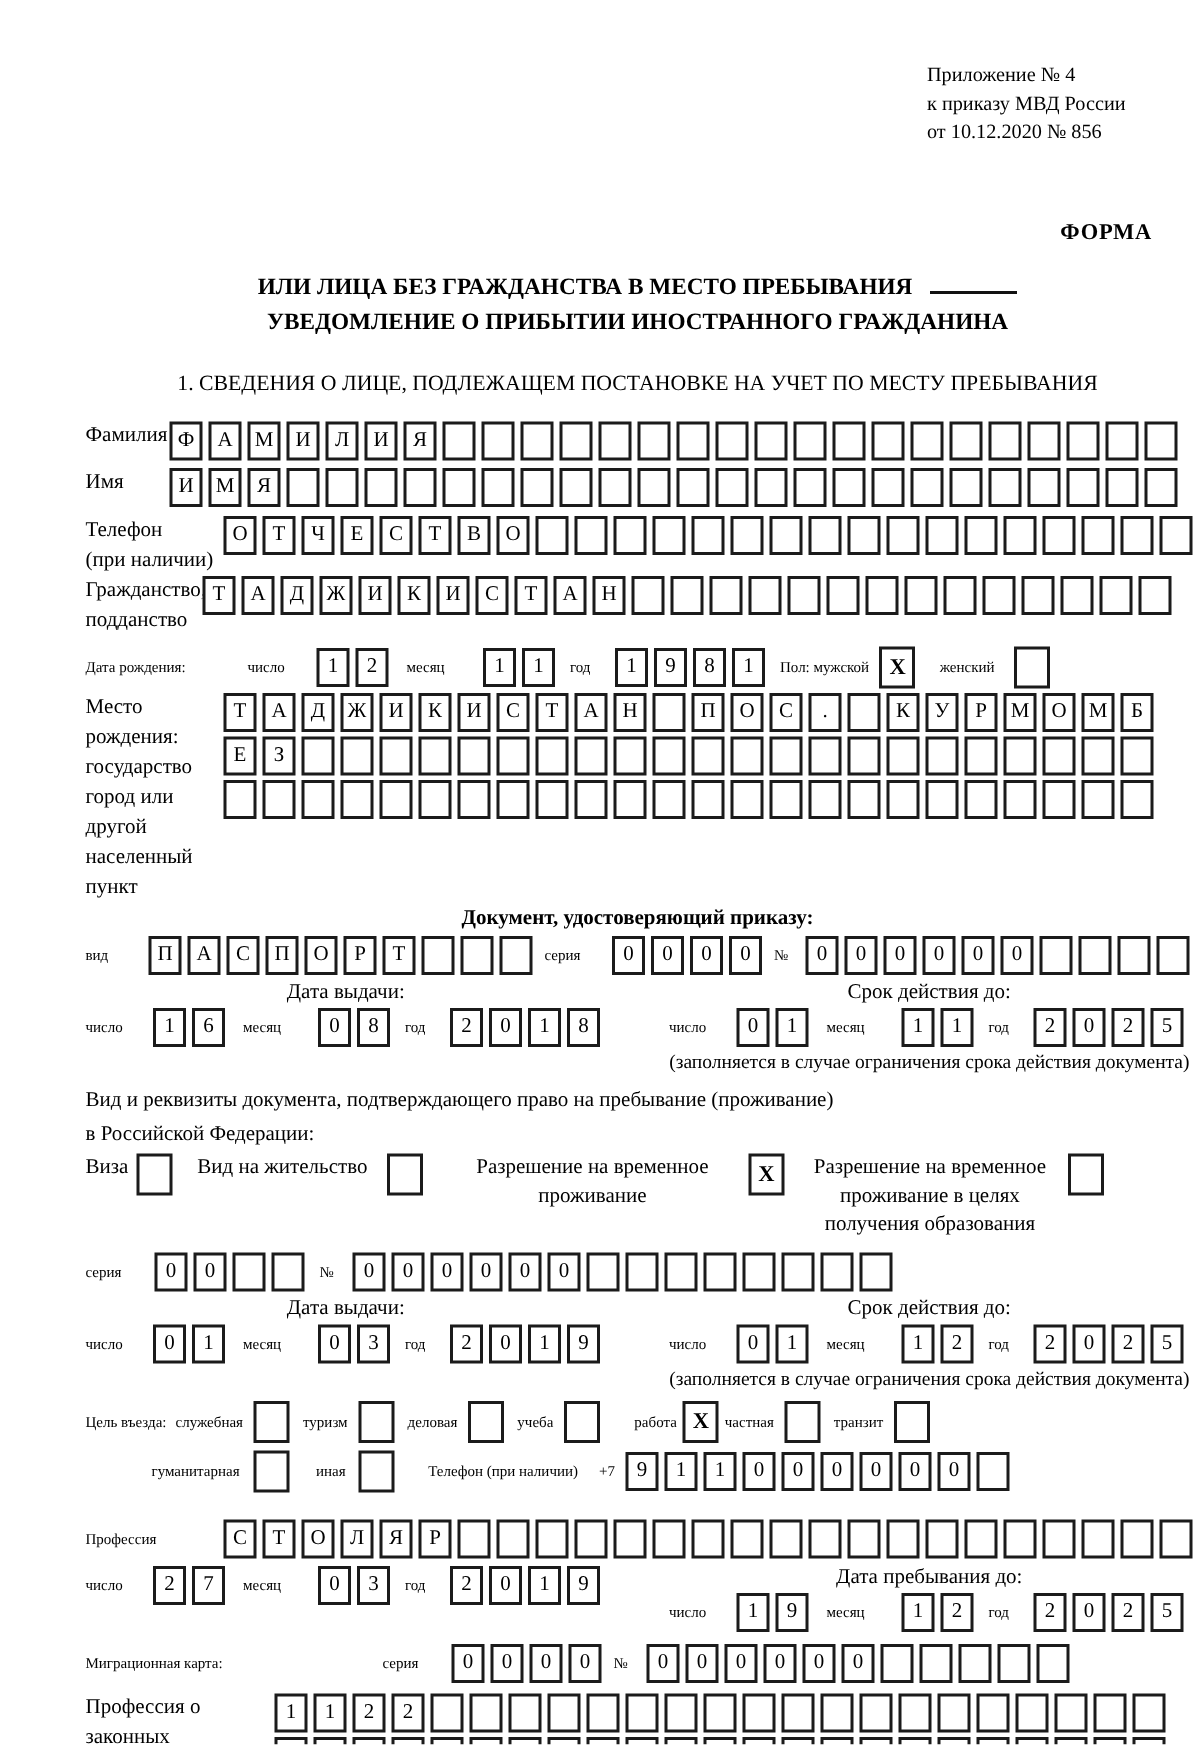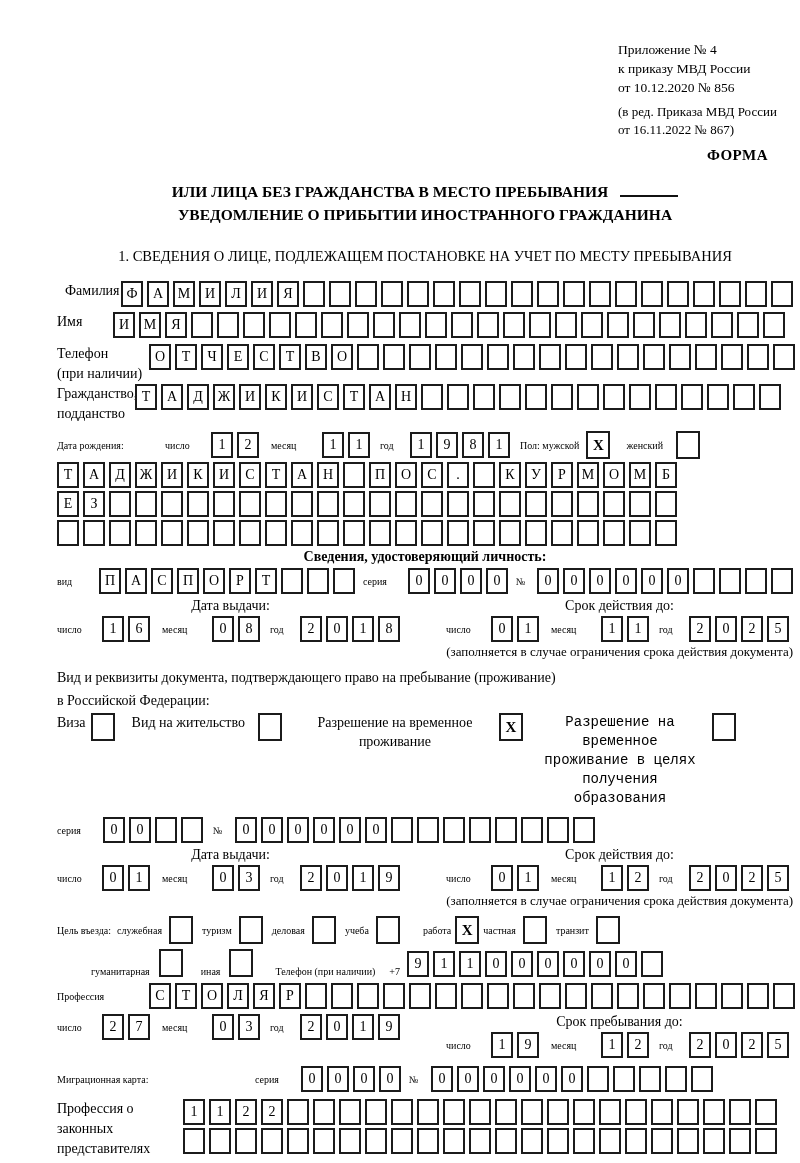--- a/index.html
+++ b/index.html
@@ -16,21 +16,21 @@
   .sect{margin-top:22px;text-align:center;font-weight:normal;font-size:14.5px;white-space:nowrap;}
   
   .row{display:flex;align-items:flex-start;}
   .lbl{font-size:14px;line-height:20px;flex-shrink:0;}
   .cells{display:flex;gap:4px;flex-shrink:0;}
   .cell{width:18px;height:22px;border:2px solid #1b1b1b;display:flex;align-items:center;justify-content:center;
         font-size:14px;line-height:22px;flex-shrink:0;background:#fff;}
   .box{width:20px;height:24px;border:2px solid #1b1b1b;display:flex;align-items:center;justify-content:center;
        font-size:15px;font-weight:bold;flex-shrink:0;background:#fff;}
   
-  .row-surname{margin-top:16px;justify-content:flex-end;} .row-surname .lbl{width:56px;}
+  .row-surname{margin-top:16px;} .row-surname .lbl{width:56px;}
   .row-name{margin-top:5px;}    .row-name .lbl{width:56px;}
   .row-patron{margin-top:6px;min-height:38px;} .row-patron .lblcol{width:92px;}
   .row-citiz{min-height:40px;}  .row-citiz .lblcol{width:78px;}
   .lblcol{font-size:14px;line-height:20px;flex-shrink:0;}
   .row-bdate{margin-top:7px;align-items:center;}
   .row-bplace{margin-top:3px;} .row-bplace .lblcol{width:92px;}
   .bprows{display:flex;flex-direction:column;gap:3px;}
   .docheading{margin-top:3px;text-align:center;font-weight:bold;font-size:14px;}
   .row-vid{margin-top:3px;align-items:center;}
   .inlbl{font-size:10px;flex-shrink:0;}
@@ -41,37 +41,33 @@
   .dfields{display:flex;align-items:center;}
   .dnote{text-align:right;font-size:13px;margin-top:2px;}
   .mt4{margin-top:4px;}
   
   .intro{margin-top:6px;font-size:14px;line-height:23px;}
   .optrow{display:flex;align-items:flex-start;margin-top:1px;}
   .optlabel{font-size:14px;line-height:19px;}
   .optc{text-align:center;}
   
   .purpose{display:flex;align-items:center;margin-top:7px;}
-  .purpose2{display:flex;align-items:flex-end;margin-top:5px;margin-left:34px;}
+  .purpose2{display:flex;align-items:center;margin-top:5px;margin-left:44px;}
   
   .row-reps{margin-top:7px;} .row-reps .lblcol{width:126px;}
 </style>
 </head>
 <body>
 
 <div class="page">
 
   <div class="appendix">
     <div>Приложение № 4</div>
     <div>к приказу МВД России</div>
     <div>от 10.12.2020 № 856</div>
-    <div class="ed">
-      <div>(в ред. Приказа МВД России</div>
-      <div>от 16.11.2022 № 867)</div>
-    </div>
   </div>
   <div class="forma">ФОРМА</div>
 
   <div class="title">
     <div><span>ИЛИ ЛИЦА БЕЗ ГРАЖДАНСТВА В МЕСТО ПРЕБЫВАНИЯ</span><span class="blank"></span></div>
     <div>УВЕДОМЛЕНИЕ О ПРИБЫТИИ ИНОСТРАННОГО ГРАЖДАНИНА</div>
   </div>
 
   <div class="sect">1. СВЕДЕНИЯ О ЛИЦЕ, ПОДЛЕЖАЩЕМ ПОСТАНОВКЕ НА УЧЕТ ПО МЕСТУ ПРЕБЫВАНИЯ</div>
 
@@ -226,20 +222,26 @@
         <span class="cell">8</span>
         <span class="cell">1</span>
       </span>
     <span class="inlbl" style="margin-left:10px;">Пол: мужской</span>
     <span class="box" style="margin-left:7px;">X</span>
     <span class="inlbl" style="margin-left:16px;">женский</span>
     <span class="box" style="margin-left:13px;"></span>
   </div>
 
   <div class="row row-bplace">
+    <div class="lblcol">
+      <div>Место рождения:</div>
+      <div>государство</div>
+      <div>город или другой</div>
+      <div>населенный пункт</div>
+    </div>
     <div class="bprows">
       <span class="cells">
           <span class="cell">Т</span>
           <span class="cell">А</span>
           <span class="cell">Д</span>
           <span class="cell">Ж</span>
           <span class="cell">И</span>
           <span class="cell">К</span>
           <span class="cell">И</span>
           <span class="cell">С</span>
@@ -308,21 +310,21 @@
           <span class="cell"></span>
           <span class="cell"></span>
           <span class="cell"></span>
           <span class="cell"></span>
           <span class="cell"></span>
           <span class="cell"></span>
         </span>
     </div>
   </div>
 
-  <div class="docheading">Сведения, удостоверяющий личность:</div>
+  <div class="docheading">Документ, удостоверяющий приказу:</div>
 
   <div class="row row-vid">
     <span class="inlbl" style="width:36px;">вид</span>
     <span class="cells" style="margin-left:6px;">
         <span class="cell">П</span>
         <span class="cell">А</span>
         <span class="cell">С</span>
         <span class="cell">П</span>
         <span class="cell">О</span>
         <span class="cell">Р</span>
@@ -406,21 +408,21 @@
     <div>в Российской Федерации:</div>
   </div>
 
   <div class="optrow">
     <span class="optlabel">Виза</span>
     <span class="box" style="margin-left:5px;"></span>
     <span class="optlabel" style="margin-left:17px;">Вид на жительство</span>
     <span class="box" style="margin-left:13px;"></span>
     <span class="optlabel optc" style="margin-left:17px;width:192px;">Разрешение на временное проживание</span>
     <span class="box" style="margin-left:8px;">X</span>
-    <span class="optlabel optc" style="margin-left:13px;width:168px;font-family:Liberation Mono, monospace;">Разрешение на временное проживание в целях получения образования</span>
+    <span class="optlabel optc" style="margin-left:13px;width:168px;">Разрешение на временное проживание в целях получения образования</span>
     <span class="box" style="margin-left:8px;"></span>
   </div>
 
   <div class="row" style="margin-top:9px;align-items:center;">
     <span class="inlbl" style="width:40px;">серия</span>
     <span class="cells" style="margin-left:6px;">
         <span class="cell">0</span>
         <span class="cell">0</span>
         <span class="cell"></span>
         <span class="cell"></span>
@@ -524,21 +526,21 @@
         <span class="cell">0</span>
         <span class="cell">0</span>
         <span class="cell">0</span>
         <span class="cell">0</span>
         <span class="cell">0</span>
         <span class="cell">0</span>
         <span class="cell"></span>
       </span>
   </div>
 
-  <div class="row" style="margin-top:6px;align-items:center;">
+  <div class="row" style="margin-top:18px;align-items:center;">
     <span class="inlbl" style="width:92px;">Профессия</span>
     <span class="cells">
         <span class="cell">С</span>
         <span class="cell">Т</span>
         <span class="cell">О</span>
         <span class="cell">Л</span>
         <span class="cell">Я</span>
         <span class="cell">Р</span>
         <span class="cell"></span>
         <span class="cell"></span>
@@ -578,21 +580,21 @@
         <span class="inlbl" style="margin-left:10px;width:26px;">год</span>
         <span class="cells" style="margin-left:4px;">
             <span class="cell">2</span>
             <span class="cell">0</span>
             <span class="cell">1</span>
             <span class="cell">9</span>
           </span>
       </div>
     </div>
     <div class="dcol">
-      <div class="dhead">Срок пребывания до:</div>
+      <div class="dhead">Дата пребывания до:</div>
       <div class="dfields">
         <span class="inlbl" style="width:40px;">число</span>
         <span class="cells" style="margin-left:5px;">
             <span class="cell">1</span>
             <span class="cell">9</span>
           </span>
         <span class="inlbl" style="margin-left:12px;width:45px;">месяц</span>
         <span class="cells" style="margin-left:5px;">
             <span class="cell">1</span>
             <span class="cell">2</span>

